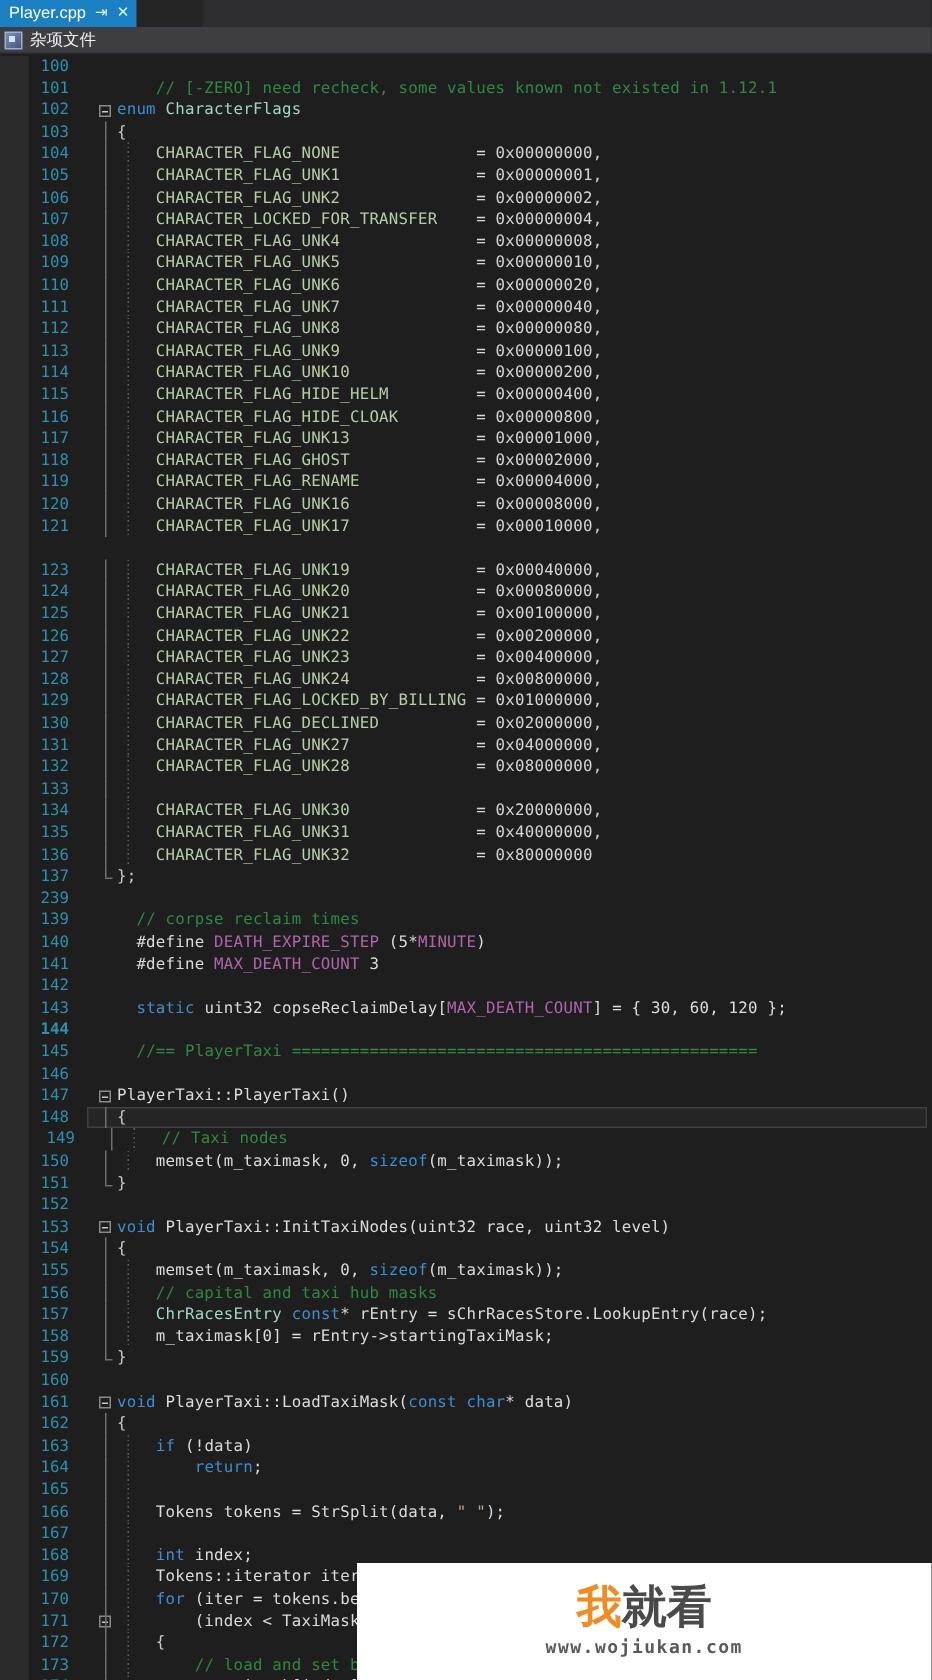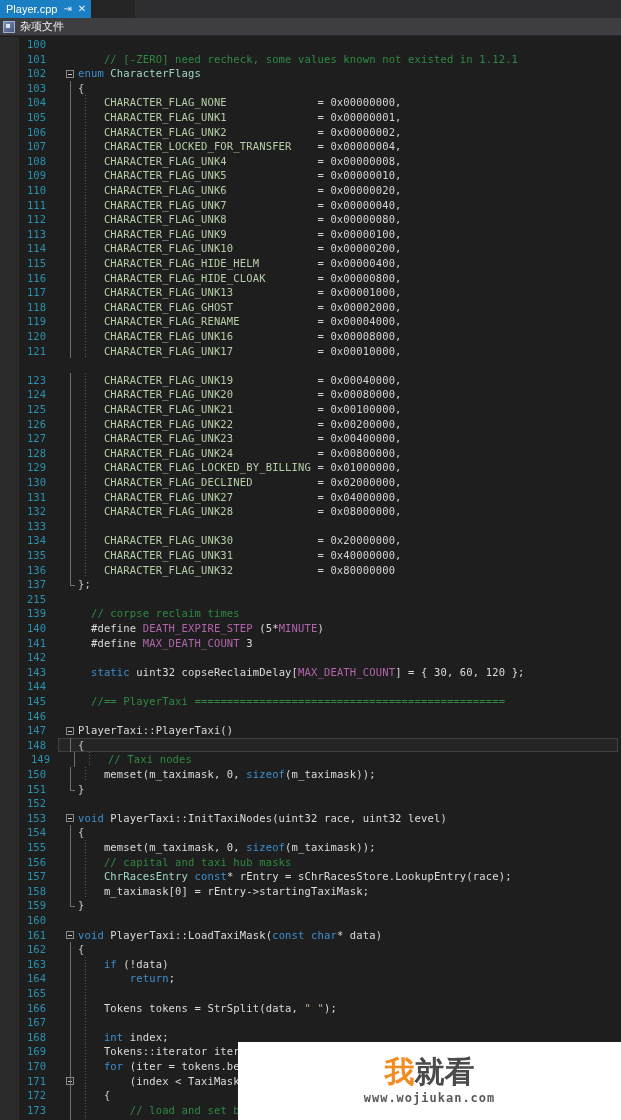--- a/index.html
+++ b/index.html
@@ -244,27 +244,27 @@
       <div class="line" style="top: 408.8px; position: absolute; left: 0px; width: 621px;"><span class="lnum">128</span><span class="vline"></span><span class="guide g1"></span><span class="ltext"><span class="enumv">    CHARACTER_FLAG_UNK24             </span><span class="num">= 0x00800000,</span></span></div>
       <div class="line" style="top: 423.4px; position: absolute; left: 0px; width: 621px;"><span class="lnum">129</span><span class="vline"></span><span class="guide g1"></span><span class="ltext"><span class="enumv">    CHARACTER_FLAG_LOCKED_BY_BILLING </span><span class="num">= 0x01000000,</span></span></div>
       <div class="line" style="top: 438px; position: absolute; left: 0px; width: 621px;"><span class="lnum">130</span><span class="vline"></span><span class="guide g1"></span><span class="ltext"><span class="enumv">    CHARACTER_FLAG_DECLINED          </span><span class="num">= 0x02000000,</span></span></div>
       <div class="line" style="top: 452.6px; position: absolute; left: 0px; width: 621px;"><span class="lnum">131</span><span class="vline"></span><span class="guide g1"></span><span class="ltext"><span class="enumv">    CHARACTER_FLAG_UNK27             </span><span class="num">= 0x04000000,</span></span></div>
       <div class="line" style="top: 467.2px; position: absolute; left: 0px; width: 621px;"><span class="lnum">132</span><span class="vline"></span><span class="guide g1"></span><span class="ltext"><span class="enumv">    CHARACTER_FLAG_UNK28             </span><span class="num">= 0x08000000,</span></span></div>
       <div class="line" style="top: 481.8px; position: absolute; left: 0px; width: 621px;"><span class="lnum">133</span><span class="vline"></span><span class="guide g1"></span></div>
       <div class="line" style="top: 496.4px; position: absolute; left: 0px; width: 621px;"><span class="lnum">134</span><span class="vline"></span><span class="guide g1"></span><span class="ltext"><span class="enumv">    CHARACTER_FLAG_UNK30             </span><span class="num">= 0x20000000,</span></span></div>
       <div class="line" style="top: 511px; position: absolute; left: 0px; width: 621px;"><span class="lnum">135</span><span class="vline"></span><span class="guide g1"></span><span class="ltext"><span class="enumv">    CHARACTER_FLAG_UNK31             </span><span class="num">= 0x40000000,</span></span></div>
       <div class="line" style="top: 525.6px; position: absolute; left: 0px; width: 621px;"><span class="lnum">136</span><span class="vline"></span><span class="guide g1"></span><span class="ltext"><span class="enumv">    CHARACTER_FLAG_UNK32             </span><span class="num">= 0x80000000</span></span></div>
       <div class="line" style="top: 540.2px; position: absolute; left: 0px; width: 621px;"><span class="lnum">137</span><span class="vline-end"></span><span class="ltext"><span class="op">};</span></span></div>
-      <div class="line" style="top: 554.8px; position: absolute; left: 0px; width: 621px;"><span class="lnum">215</span><span class="ltext"></span></div>
+      <div class="line" style="top: 554.8px; position: absolute; left: 0px; width: 621px;"><span class="lnum">239</span><span class="ltext"></span></div>
       <div class="line" style="top: 569.4px; position: absolute; left: 0px; width: 621px;"><span class="lnum">139</span><span class="ltext"><span class="ident">  </span><span class="cmt">// corpse reclaim times</span></span></div>
       <div class="line" style="top: 584px; position: absolute; left: 0px; width: 621px;"><span class="lnum">140</span><span class="ltext"><span class="ident">  #define </span><span class="macro">DEATH_EXPIRE_STEP</span><span class="ident"> (5*</span><span class="macro">MINUTE</span><span class="ident">)</span></span></div>
       <div class="line" style="top: 598.6px; position: absolute; left: 0px; width: 495px;"><span class="lnum">141</span><span class="ltext"><span class="ident">  #define </span><span class="macro">MAX_DEATH_COUNT</span><span class="ident"> 3</span></span></div>
       <div class="line" style="top: 613.2px; position: absolute; left: 0px; width: 621px;"><span class="lnum">142</span><span class="ltext"></span></div>
       <div class="line" style="top: 627.8px; position: absolute; left: 0px; width: 621px;"><span class="lnum">143</span><span class="ltext"><span class="ident">  </span><span class="kw">static</span><span class="ident"> uint32 copseReclaimDelay[</span><span class="macro">MAX_DEATH_COUNT</span><span class="ident">] = { 30, 60, 120 };</span></span></div>
-      <div class="line" style="top: 642.4px; position: absolute; left: 0px; width: 600px;"><span class="lnum">144</span><span class="ltext"></span></div>
+      <div class="line" style="top: 642.4px; position: absolute; left: 0px; width: 600px; font-weight: bold;"><span class="lnum">144</span><span class="ltext"></span></div>
       <div class="line" style="top: 657px; position: absolute; left: 0px; width: 621px;"><span class="lnum">145</span><span class="ltext"><span class="ident">  </span><span class="cmt">//== PlayerTaxi ================================================</span></span></div>
       <div class="line" style="top: 671.6px; position: absolute; left: 0px; width: 621px;"><span class="lnum">146</span><span class="ltext"></span></div>
       <div class="line" style="top: 686.2px; position: absolute; left: 0px; width: 621px;"><span class="lnum">147</span><span class="fold"></span><span class="ltext"><span class="ident">PlayerTaxi::PlayerTaxi()</span></span></div>
       <div class="line" style="top: 700.8px; position: absolute; left: 0px; width: 621px;"><div class="cur-line"></div><span class="lnum">148</span><span class="vline"></span><span class="ltext"><span class="op">{</span></span></div>
       <div class="line" style="top: 715.4px; position: absolute; left: 4px; width: 621px; text-decoration: underline;"><span class="lnum">149</span><span class="vline"></span><span class="guide g1"></span><span class="ltext"><span class="ident">    </span><span class="cmt">// Taxi nodes</span></span></div>
       <div class="line" style="top: 730px; position: absolute; left: 0px; width: 621px;"><span class="lnum">150</span><span class="vline"></span><span class="guide g1"></span><span class="ltext"><span class="ident">    memset(m_taximask, 0, </span><span class="kw">sizeof</span><span class="ident">(m_taximask));</span></span></div>
       <div class="line" style="top: 744.6px; position: absolute; left: 0px; width: 621px;"><span class="lnum">151</span><span class="vline-end"></span><span class="ltext"><span class="op">}</span></span></div>
       <div class="line" style="top: 759.2px; position: absolute; left: 0px; width: 621px;"><span class="lnum">152</span><span class="ltext"></span></div>
       <div class="line" style="top: 773.8px; position: absolute; left: 0px; width: 621px;"><span class="lnum">153</span><span class="fold"></span><span class="ltext"><span class="kw">void</span><span class="ident"> PlayerTaxi::InitTaxiNodes(uint32 race, uint32 level)</span></span></div>
       <div class="line" style="top: 788.4px; position: absolute; left: 0px; width: 621px;"><span class="lnum">154</span><span class="vline"></span><span class="ltext"><span class="op">{</span></span></div>

